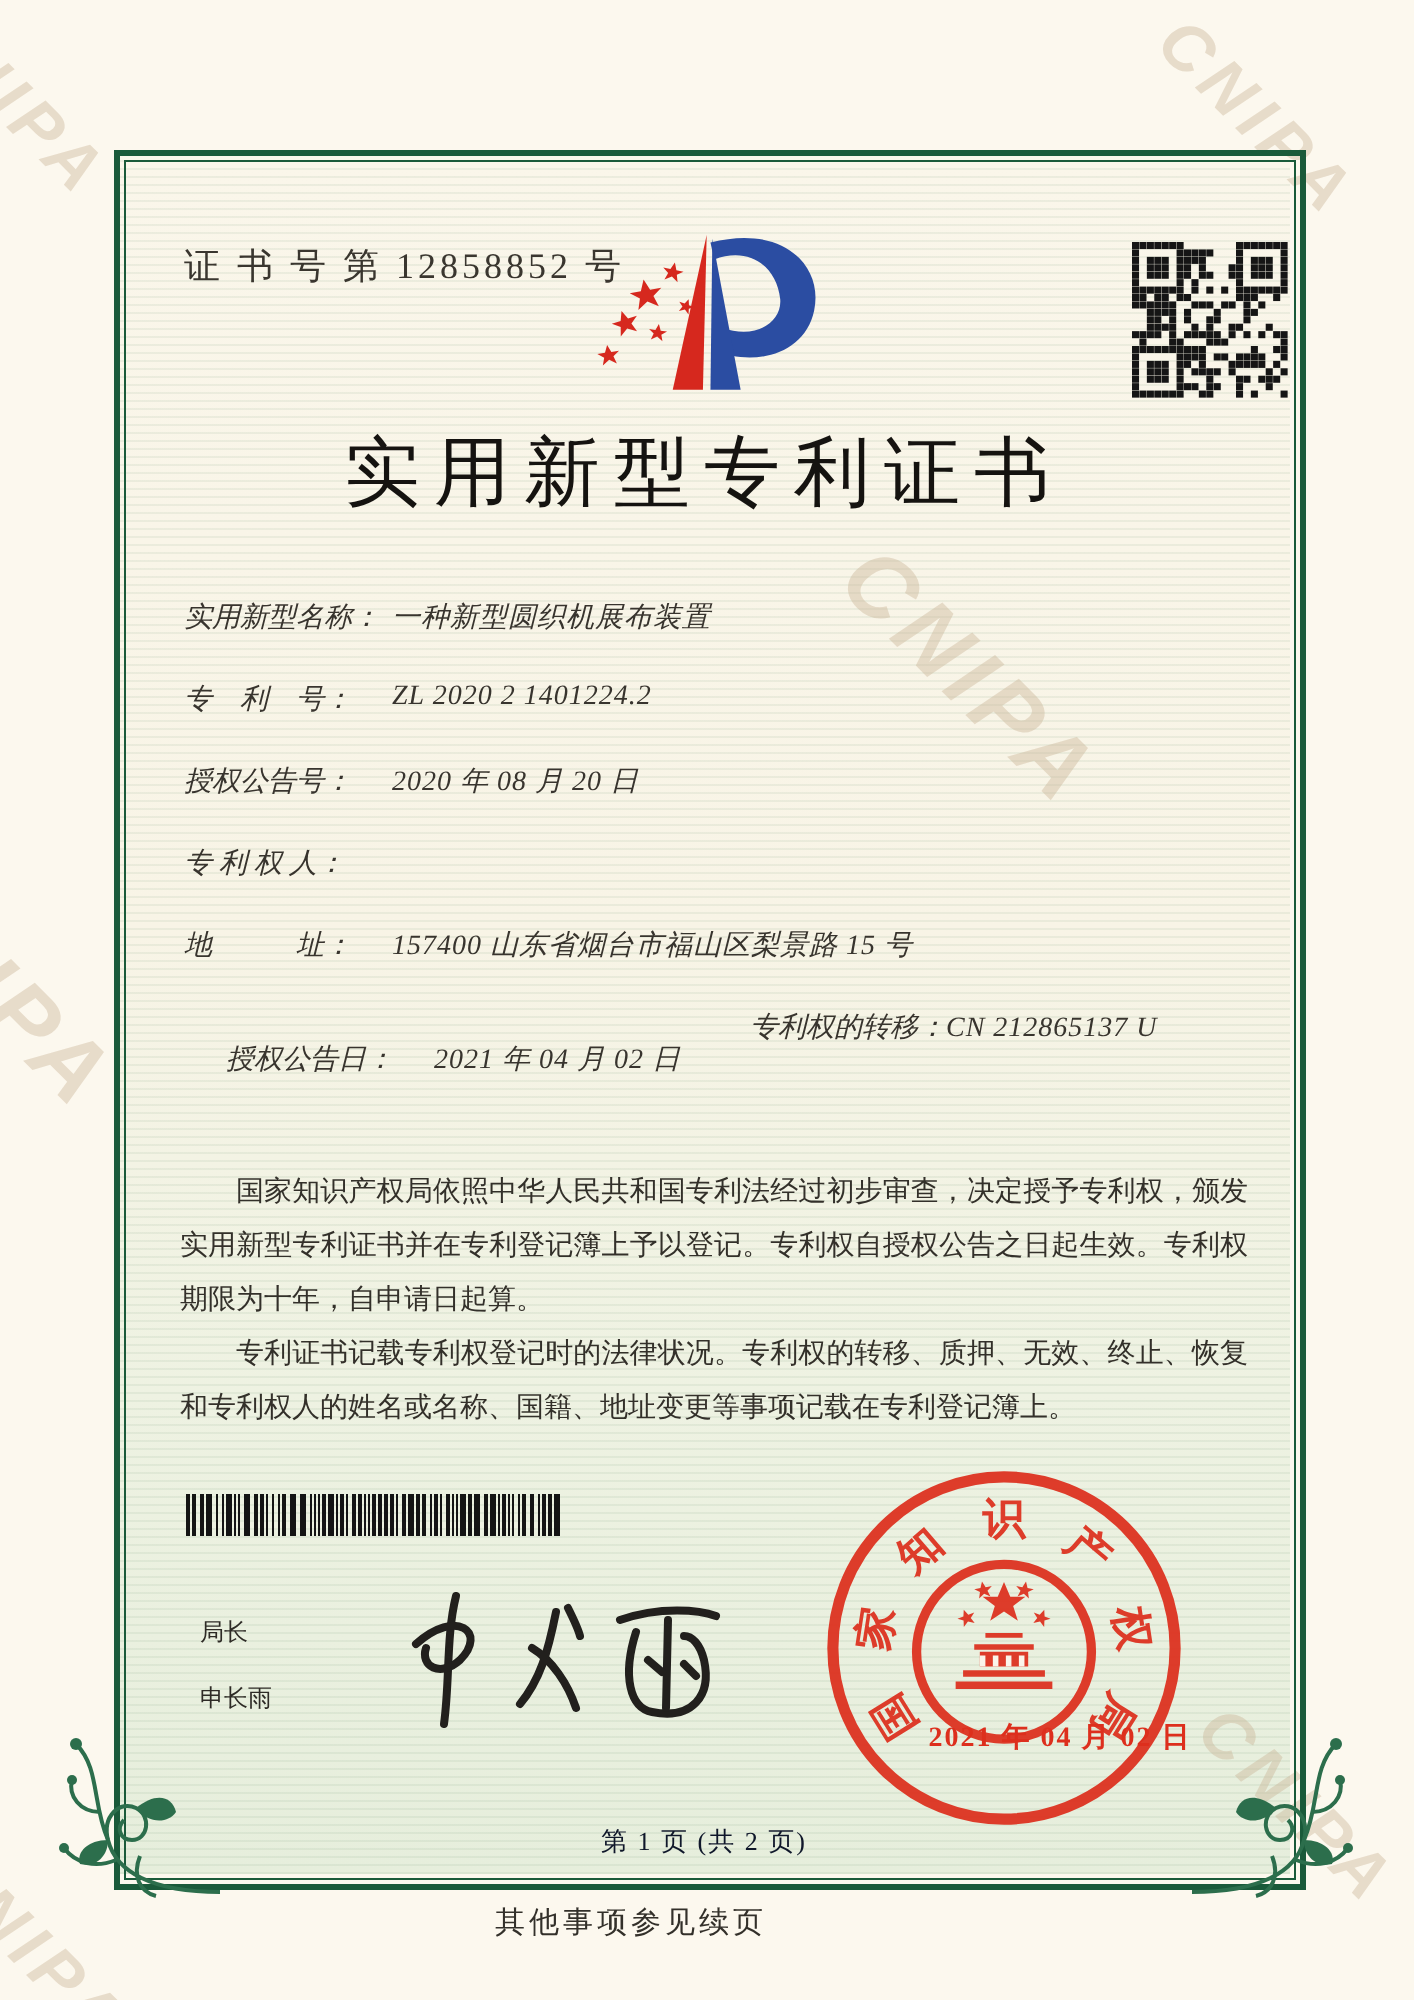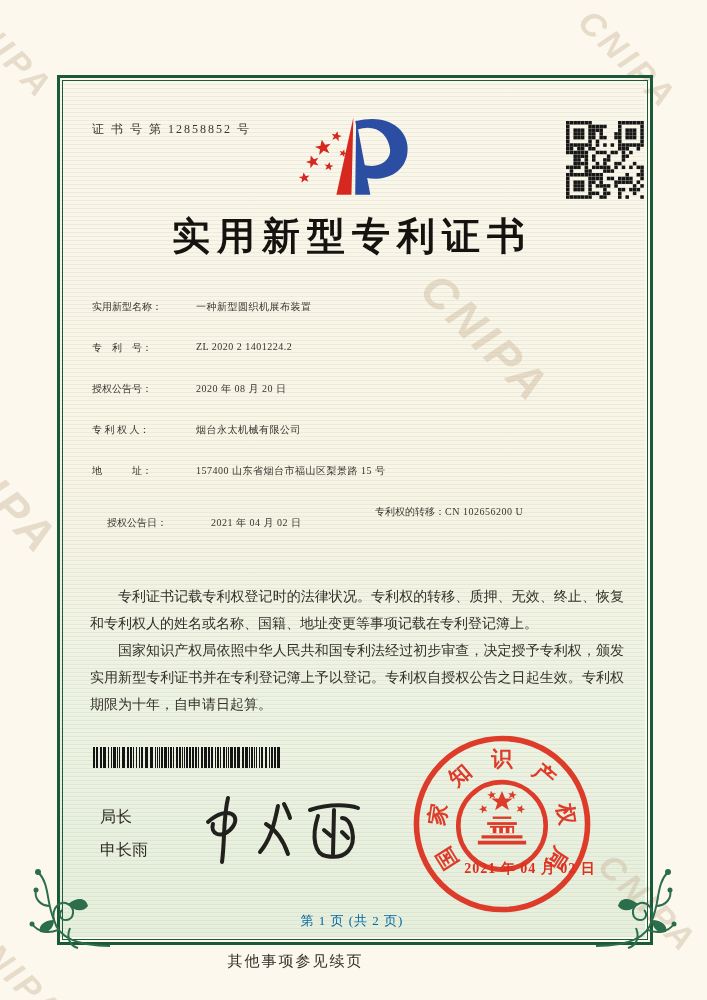--- a/index.html
+++ b/index.html
@@ -28,45 +28,45 @@
   .wm.small{font-size:34px;}
   .wm.big{font-size:46px;}
   .wm1{left:-26px;top:-8px;}
   .wm2{left:598px;top:2px;}
   .wm3{left:448px;top:262px;}
   .wm4{left:-44px;top:414px;}
   .wm5{left:-16px;top:916px;}
   .wm6{left:618px;top:846px;}
   
   .content{position:absolute;inset:0;z-index:3;}
-  .cert-no{position:absolute;left:92px;top:121px;font-size:12px;letter-spacing:2px;color:#3a362f;}
+  .cert-no{position:absolute;left:92px;top:121px;font-size:18px;letter-spacing:2px;color:#3a362f;}
   .logo{position:absolute;left:293px;top:110px;width:132px;height:98px;}
   .qr{position:absolute;left:566px;top:121px;width:78px;height:78px;}
   .title{
     position:absolute;left:57px;top:211px;width:590px;text-align:center;
-    font-size:38px;font-weight:700;letter-spacing:7px;color:#151310;
+    font-size:38px;font-weight:400;letter-spacing:7px;color:#151310;
   }
-  .fields{position:absolute;left:92px;top:300px;width:530px;font-size:10px;}
+  .fields{position:absolute;left:92px;top:300px;width:530px;font-size:14px;font-style:italic;}
   .frow{height:41px;display:flex;align-items:flex-start;white-space:pre;}
   .flabel{display:inline-block;min-width:104px;}
   .fvalue{letter-spacing:0.5px;}
   .grant-row{height:41px;position:relative;white-space:pre;}
   .grant-right{position:absolute;left:283px;top:0;}
   .paras{position:absolute;left:90px;top:583px;width:534px;font-size:14px;line-height:27px;text-align:justify;color:#33302a;}
   .paras p{margin:0;text-indent:2em;}
   .barcode{position:absolute;left:93px;top:747px;width:190px;height:21px;}
-  .signer{position:absolute;left:100px;top:800px;font-size:16px;line-height:33px;color:#2e2b26;}
+  .signer{position:absolute;left:100px;top:800px;font-size:12px;line-height:33px;color:#2e2b26;}
   .signature{position:absolute;left:198px;top:786px;width:190px;height:88px;}
   .seal{position:absolute;left:409px;top:731px;width:186px;height:186px;z-index:4;opacity:0.93;}
   .seal-date{
     position:absolute;left:440px;top:860px;width:180px;text-align:center;z-index:5;
     font-size:14px;font-weight:bold;letter-spacing:1px;color:#dd2f1d;
   }
-  .page-info{position:absolute;left:57px;top:912px;width:590px;text-align:center;font-size:13px;color:#0369a1;letter-spacing:1px;}
-  .cont-note{position:absolute;left:0;top:952px;width:591px;text-align:center;font-size:15px;color:#33302a;letter-spacing:2px;}
+  .page-info{position:absolute;left:57px;top:912px;width:590px;text-align:center;font-size:13px;color:#0f172a;letter-spacing:1px;}
+  .cont-note{position:absolute;left:0;top:952px;width:591px;text-align:center;font-size:15px;color:#33302a;letter-spacing:2px;padding-left:20px;}
   .corner{position:absolute;width:90px;height:90px;z-index:4;}
   .corner-left{left:24px;top:862px;}
   .corner-right{left:592px;top:862px;transform:scaleX(-1);}
   .defs-holder{position:absolute;width:0;height:0;overflow:hidden;}
 </style>
 </head>
 <body>
 
 <svg class="defs-holder" aria-hidden="true">
   <defs>
@@ -383,35 +383,34 @@
     <div class="frow">
       <span class="flabel">专　利　号：</span>
       <span class="fvalue">ZL 2020 2 1401224.2</span>
     </div>
     <div class="frow">
       <span class="flabel">授权公告号：</span>
       <span class="fvalue">2020 年 08 月 20 日</span>
     </div>
     <div class="frow">
       <span class="flabel">专 利 权 人：</span>
-      <span class="fvalue">烟台永太机械有限公司</span>
     </div>
     <div class="frow">
       <span class="flabel">地　　　址：</span>
       <span class="fvalue">157400 山东省烟台市福山区梨景路 15 号</span>
     </div>
     <div class="grant-row">
       <span><span class="flabel">授权公告日：</span><span class="fvalue">2021 年 04 月 02 日</span></span>
-      <span class="grant-right"><span>专利权的转移：</span><span class="fvalue">CN 102656200 U</span></span>
+      <span class="grant-right"><span>专利权的转移：</span><span class="fvalue">CN 212865137 U</span></span>
     </div>
   </div>
 
   <div class="paras">
+    <p>国家知识产权局依照中华人民共和国专利法经过初步审查，决定授予专利权，颁发实用新型专利证书并在专利登记簿上予以登记。专利权自授权公告之日起生效。专利权期限为十年，自申请日起算。</p>
     <p>专利证书记载专利权登记时的法律状况。专利权的转移、质押、无效、终止、恢复和专利权人的姓名或名称、国籍、地址变更等事项记载在专利登记簿上。</p>
-    <p>国家知识产权局依照中华人民共和国专利法经过初步审查，决定授予专利权，颁发实用新型专利证书并在专利登记簿上予以登记。专利权自授权公告之日起生效。专利权期限为十年，自申请日起算。</p>
   </div>
 
   <svg class="barcode" id="barcode-svg" viewBox="0 0 190 21" preserveAspectRatio="none">
       <rect x="0" y="0" width="2" height="21" fill="#141414"></rect>
       <rect x="3" y="0" width="2" height="21" fill="#141414"></rect>
       <rect x="7" y="0" width="2" height="21" fill="#141414"></rect>
       <rect x="10" y="0" width="3" height="21" fill="#141414"></rect>
       <rect x="15" y="0" width="1" height="21" fill="#141414"></rect>
       <rect x="18" y="0" width="1" height="21" fill="#141414"></rect>
       <rect x="20" y="0" width="3" height="21" fill="#141414"></rect>

